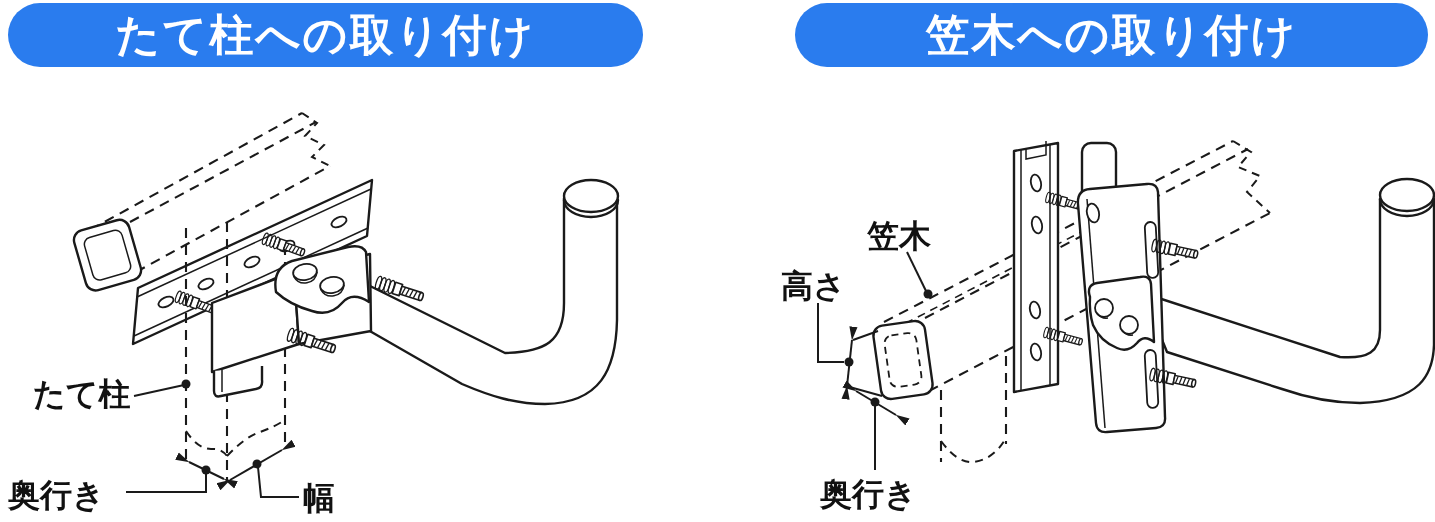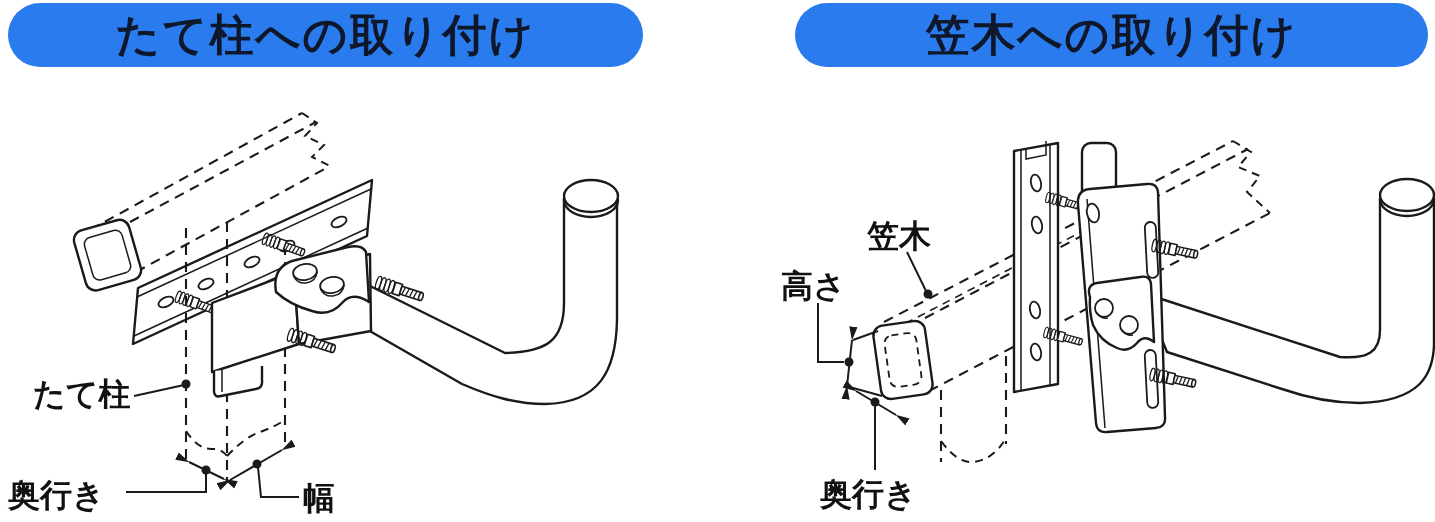--- a/index.html
+++ b/index.html
@@ -2,21 +2,21 @@
 <html><head>
 <meta charset="utf-8">
 <style>
   html,body{margin:0;padding:0}
   body{
     width:1435px;height:522px;position:relative;background:#ffffff;
     font-family:"DejaVu Sans",sans-serif;overflow:hidden;
   }
   .pill{
     position:absolute;top:3px;height:64px;border-radius:33px;
-    background:#2a7cee;color:#0f172a;
+    background:#2a7cee;color:#ffffff;
     display:flex;align-items:center;justify-content:center;
     font-size:44px;font-weight:700;letter-spacing:2px;line-height:1;
   }
   #pill-left{left:8px;width:635px}
   #pill-right{left:795px;width:633px}
   svg{position:absolute;left:0;top:0}
   .sol{fill:none;stroke:#1a1a1a;stroke-width:2.4;stroke-linecap:round;stroke-linejoin:round}
   .solw{fill:#ffffff;stroke:#1a1a1a;stroke-width:2.4;stroke-linejoin:round}
   .solwt{fill:#ffffff;stroke:#1a1a1a;stroke-width:1.8;stroke-linejoin:round}
   .dsh{fill:none;stroke:#1a1a1a;stroke-width:2.1;stroke-dasharray:10 7;stroke-linecap:butt}

